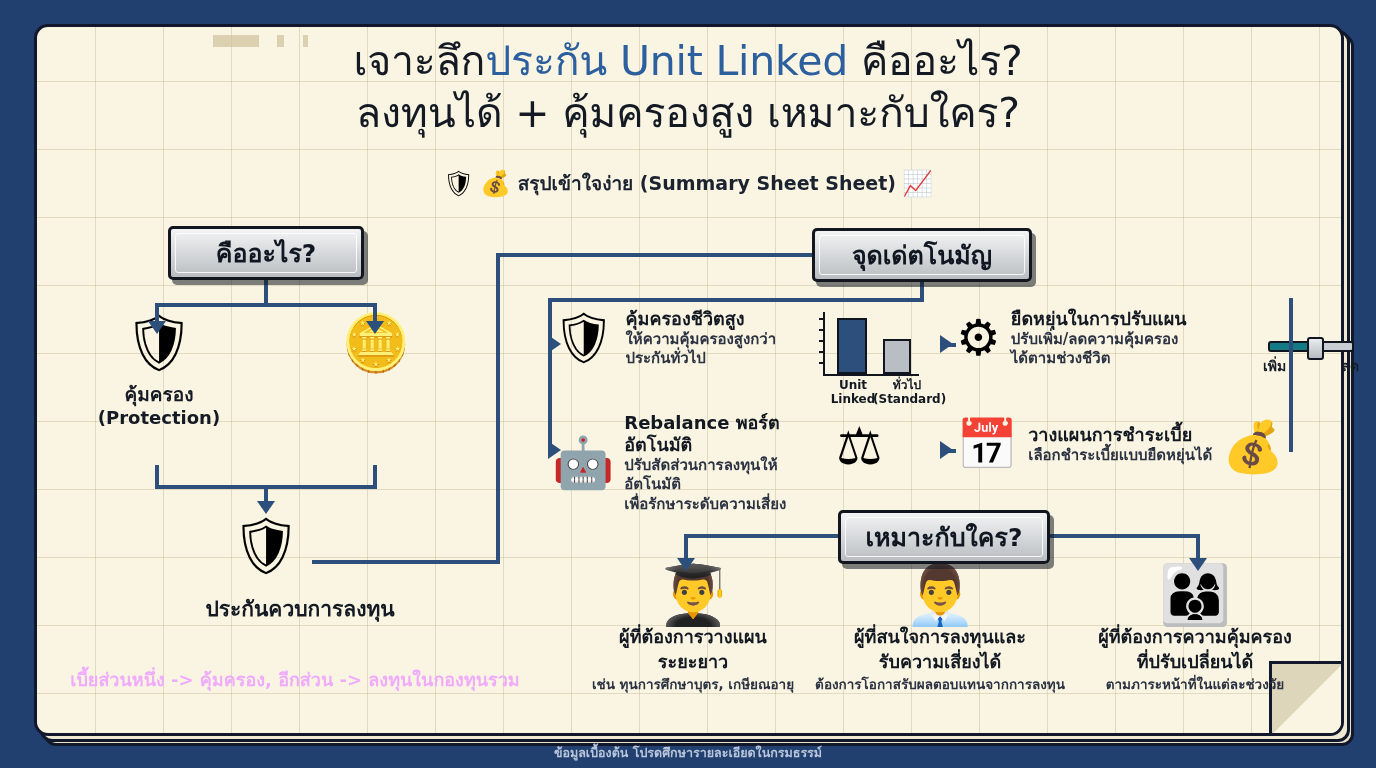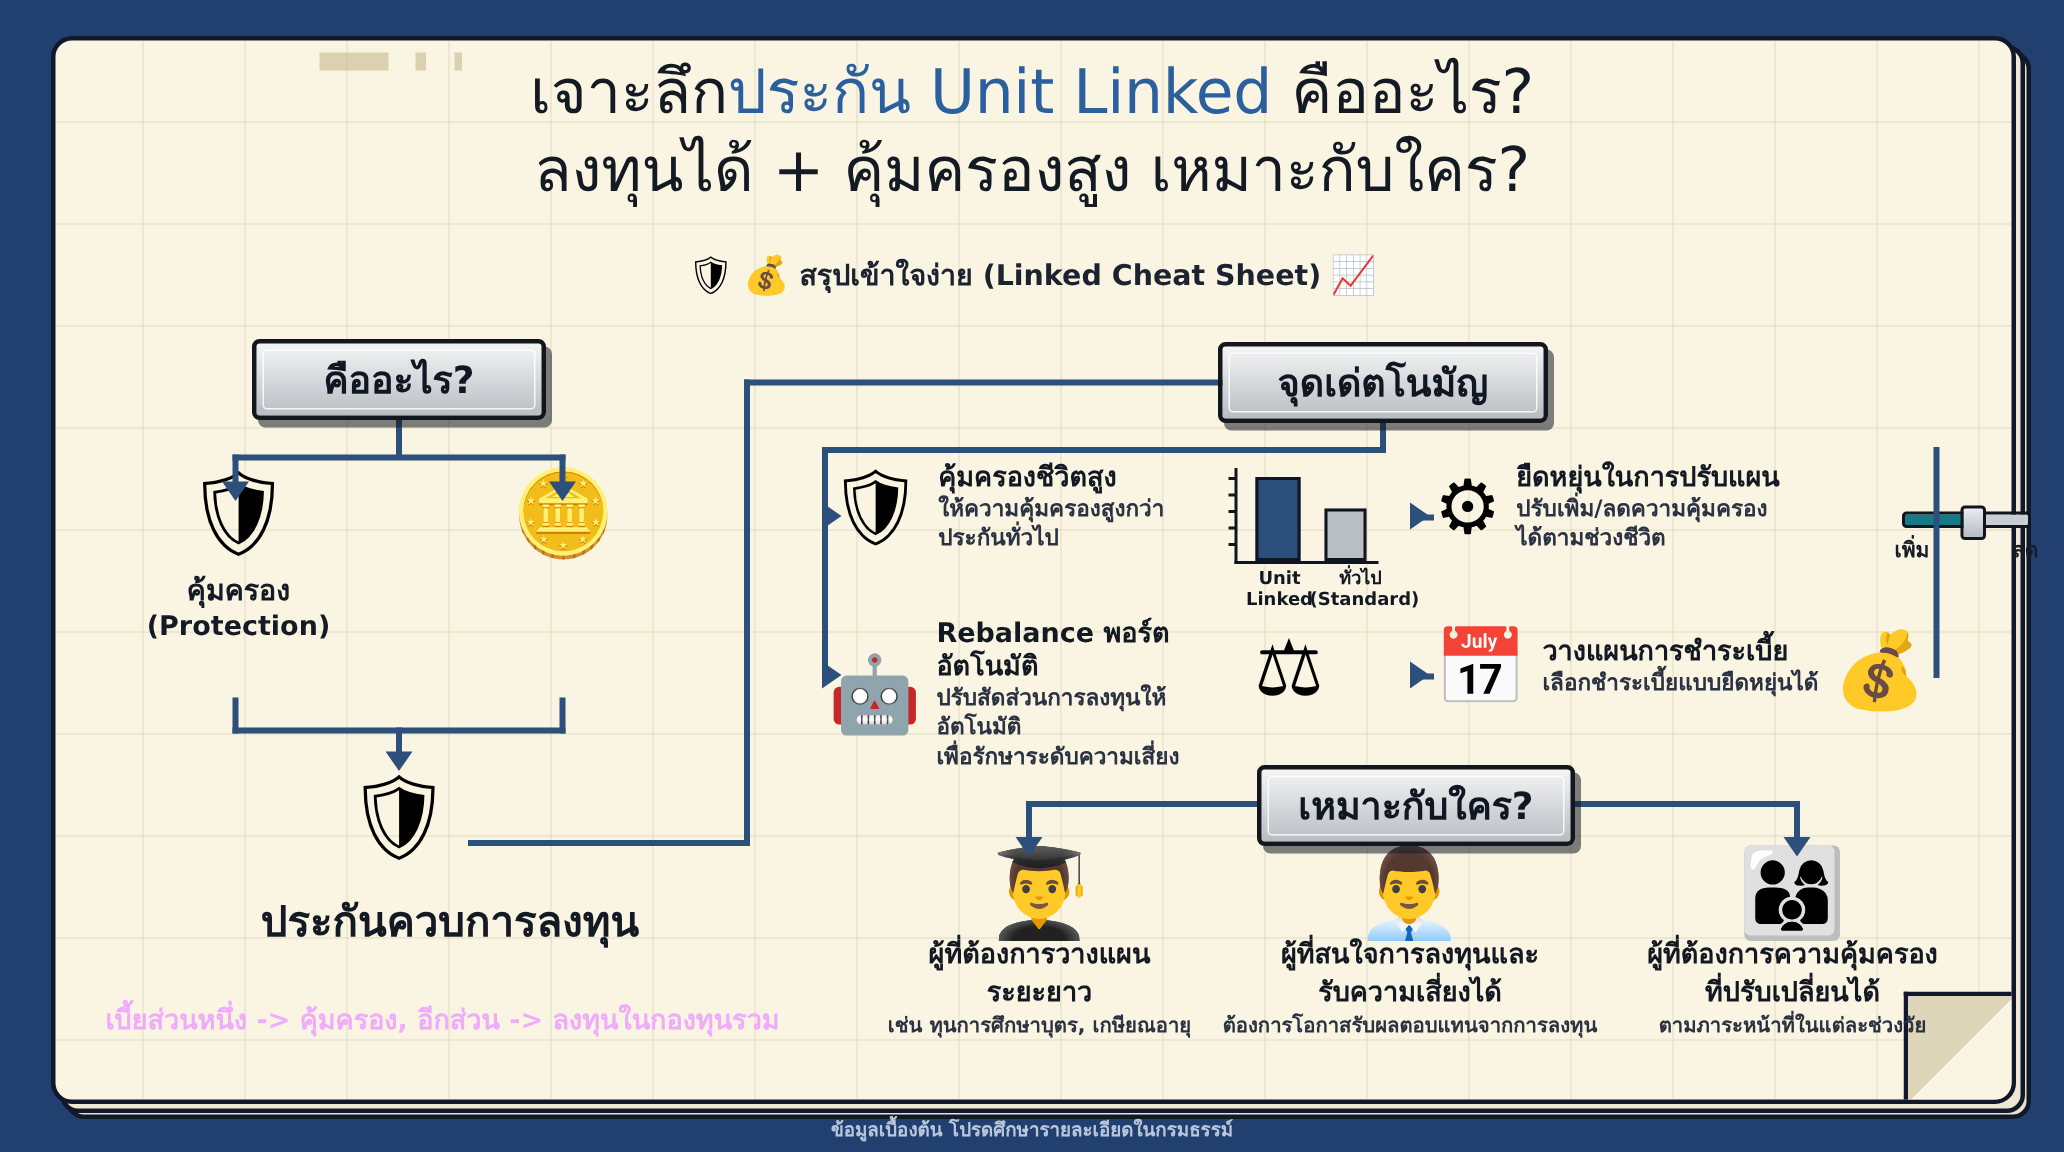--- a/index.html
+++ b/index.html
@@ -86,21 +86,21 @@
   .arw-d{ border-left:9px solid transparent; border-right:9px solid transparent; border-top:13px solid #2d4f7c; }
   .arw-r{ border-top:9px solid transparent; border-bottom:9px solid transparent; border-left:13px solid #2d4f7c; }
 
   
   .node{ position:absolute; text-align:center; }
   .node .cap{ font-size:19px; font-weight:bold; color:#151b26; line-height:1.25; }
   .node .cap .en{ display:block; font-size:18px; }
   .ico{ font-size:56px; line-height:1; }
 
   .bigcaption{ position:absolute; left:80px; width:440px; text-align:center; }
-  .bigcaption .th{ font-size:28px; font-weight:bold; color:#141a24; }
+  .bigcaption .th{ font-size:21px; font-weight:bold; color:#141a24; }
   .bigcaption .en{ font-size:19px; font-weight:bold; color:#141a24; }
   .note{
     position:absolute; left:60px; width:470px; text-align:center;
     font-size:18px; color:#f0abfc; font-weight:bold;
   }
 
   
   .feat{ position:absolute; display:flex; align-items:center; gap:10px; }
   .feat .fic{ font-size:50px; line-height:1; flex:0 0 auto; }
   .feat .ftxt .ft{ font-size:18px; font-weight:bold; color:#131922; line-height:1.22; }
@@ -155,21 +155,21 @@
   <div class="title-wrap">
     <div class="title-line">
       <span>เจาะลึก</span><span class="accent">ประกัน Unit Linked</span><span> คืออะไร?</span>
     </div>
     <div class="title-line">ลงทุนได้ + คุ้มครองสูง เหมาะกับใคร?</div>
   </div>
 
   <div class="subtitle-row">
     <span class="emo">🛡</span>
     <span class="emo">💰</span>
-    <span class="subtitle-txt">สรุปเข้าใจง่าย (Linked Cheat Sheet)</span>
+    <span class="subtitle-txt">สรุปเข้าใจง่าย (Summary Sheet Sheet)</span>
     <span class="emo">📈</span>
   </div>
 
   <div class="plate" id="plate-what">
     <span>คืออะไร?</span>
   </div>
   <div class="plate" id="plate-key">
     <span>จุดเด่ตโนมัญ</span>
   </div>
   <div class="plate" id="plate-who">

